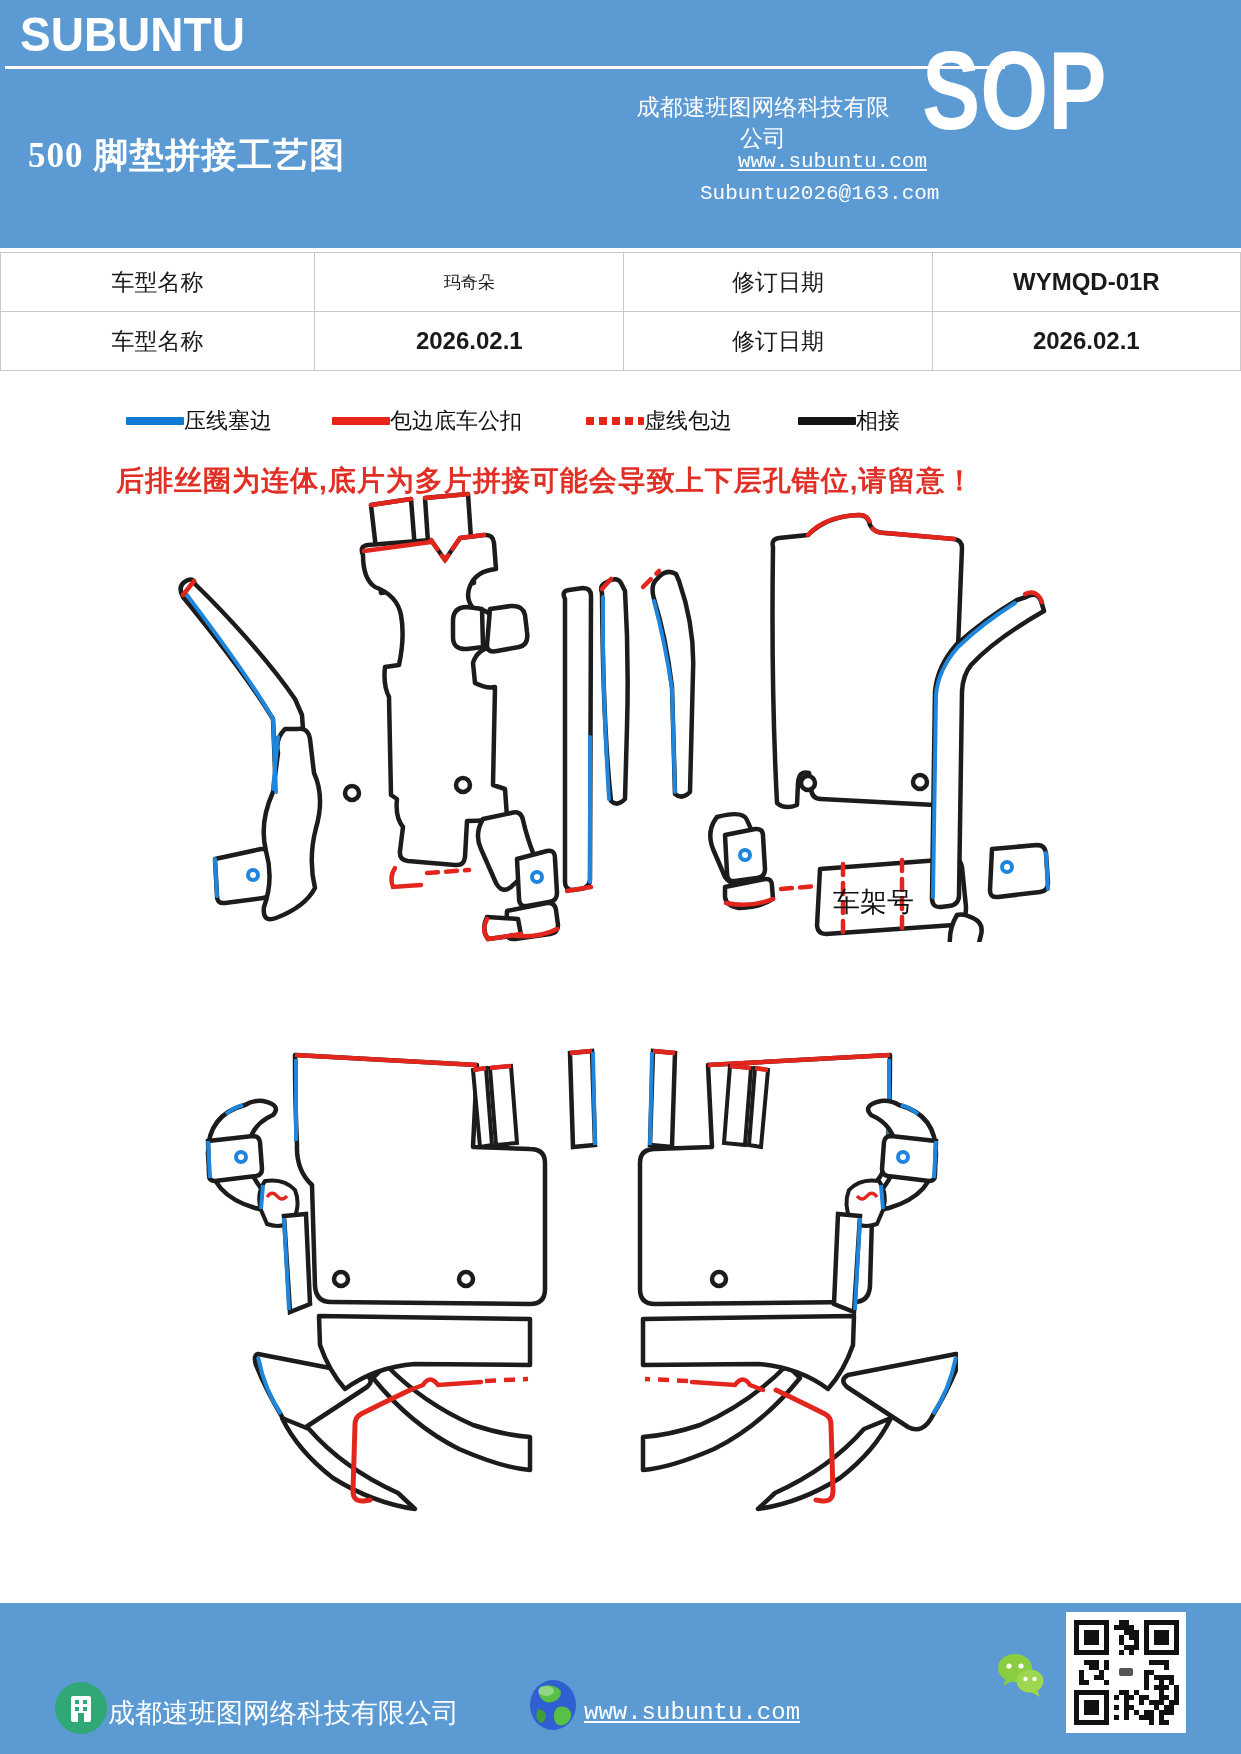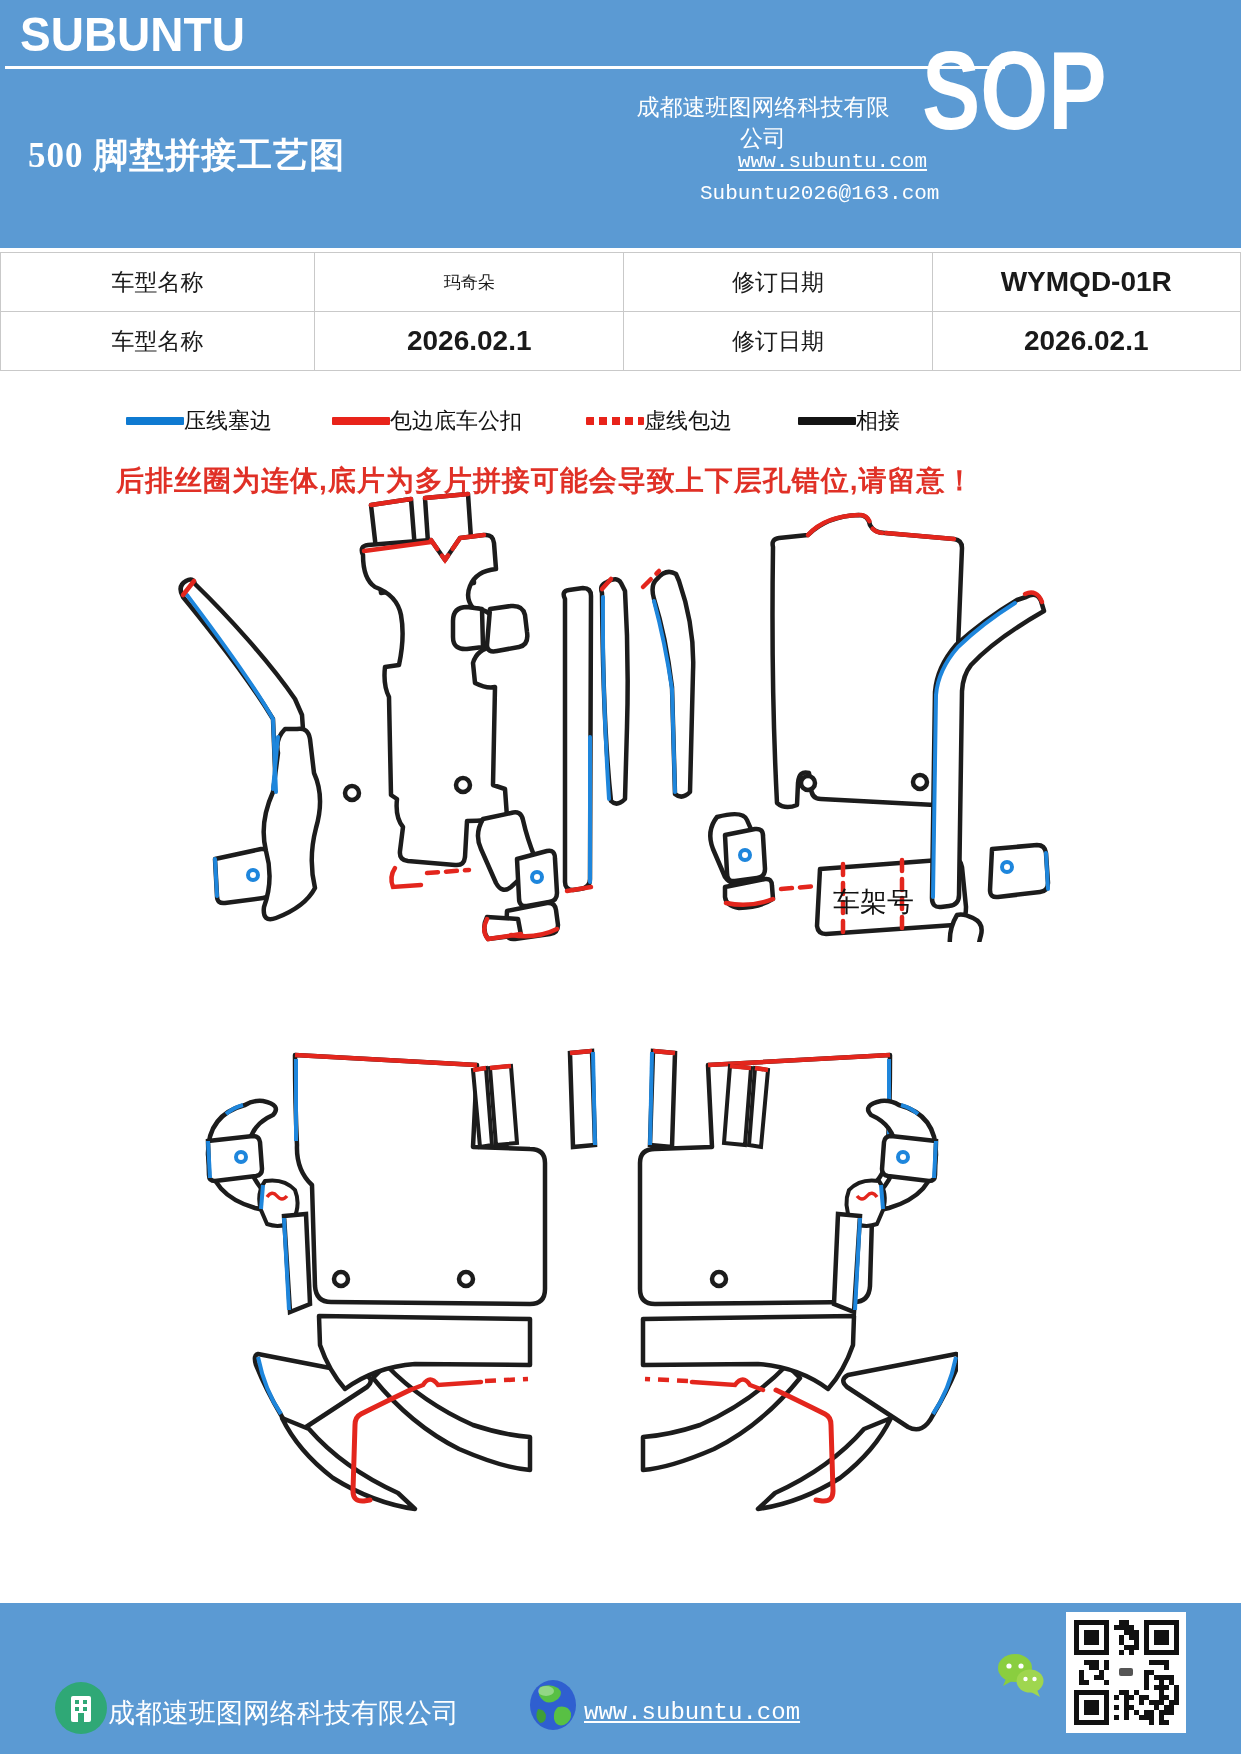--- a/index.html
+++ b/index.html
@@ -19,21 +19,21 @@
         font-family:"Liberation Serif",serif;letter-spacing:1px;}
   .hdr-site{position:absolute;left:738px;top:150px;font-size:21px;color:#fff;
         text-decoration:underline;font-family:"Liberation Mono",monospace;}
   .hdr-mail{position:absolute;left:700px;top:182px;font-size:21px;color:#fff;
         font-family:"Liberation Mono",monospace;}
   
   .info{position:absolute;left:0;top:252px;width:1241px;height:113px;border-collapse:collapse;}
   .info td{border:1px solid #c9c9c9;text-align:center;vertical-align:middle;height:56px;}
   .info td.lab{font-size:23px;font-family:"Liberation Serif",serif;}
   .info td.val-cn{font-size:17px;font-family:"Liberation Serif",serif;}
-  .info td.val-en{font-size:28px;font-weight:600;font-family:"Liberation Sans",sans-serif;}
+  .info td.val-en{font-size:24px;font-weight:600;font-family:"Liberation Sans",sans-serif;}
   .c1{width:315px}.c2{width:309px}.c3{width:309px}.c4{width:308px}
   
   .leg-item{position:absolute;top:406px;height:30px;display:flex;align-items:center;}
   .swatch{width:58px;height:8px;border-radius:1px;}
   .leg-label{font-size:22px;font-family:"Liberation Serif",serif;color:#111;}
   
   .warn{position:absolute;left:116px;top:462px;font-size:28px;font-weight:700;color:#e03026;
         font-family:"Liberation Sans",sans-serif;letter-spacing:1px;}
   
   .diag{position:absolute;}

